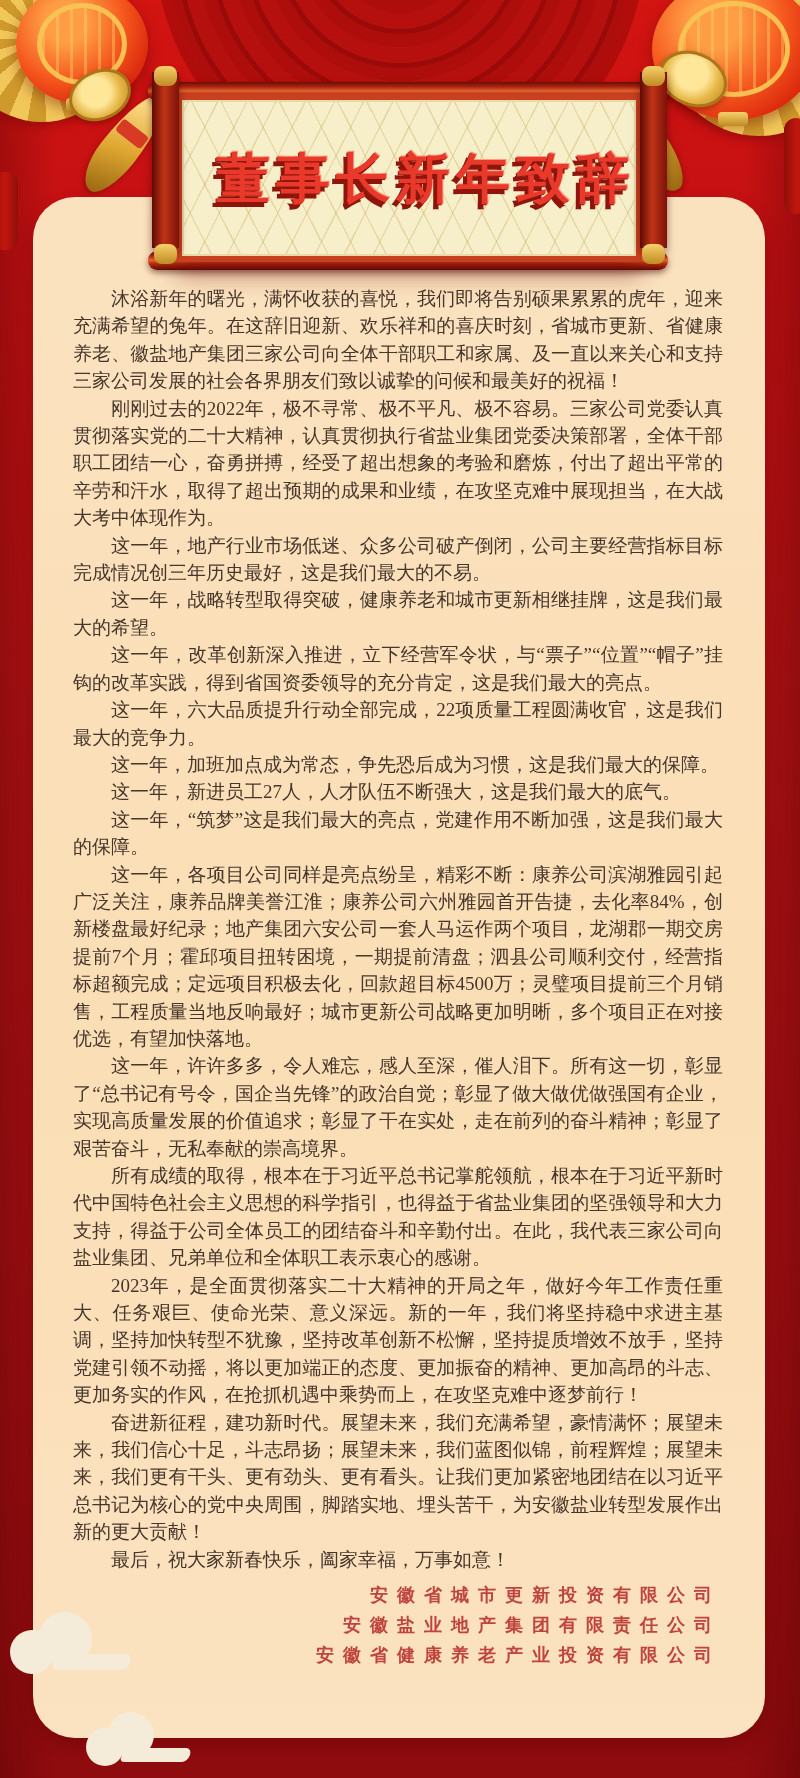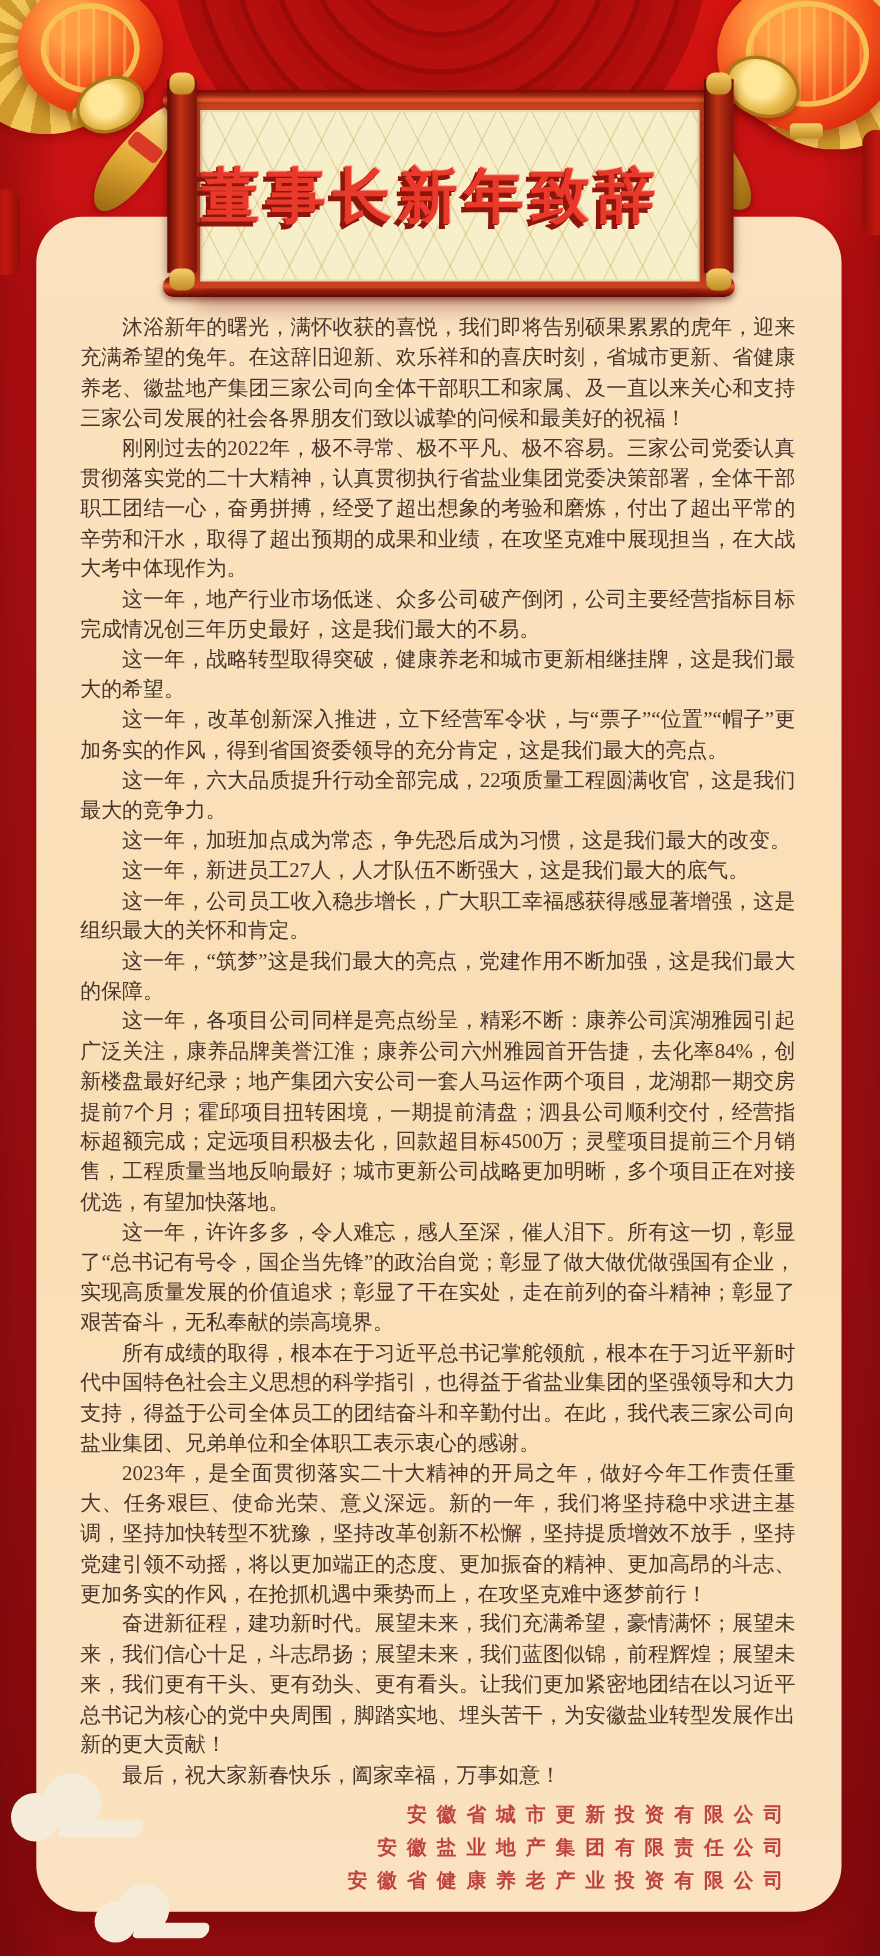--- a/index.html
+++ b/index.html
@@ -51,21 +51,21 @@
         background:linear-gradient(180deg,#6b0d05 0%,#a82612 25%,#e8652f 48%,#b02a10 68%,#5f0a04 100%);
         box-shadow:0 3px 6px rgba(60,0,0,.5);}
   .rod-top{top:82px;}
   .rod-bottom{top:251px;}
   .scroll-panel{position:absolute;left:176px;top:94px;width:454px;height:156px;
         border:6px solid #c8401f;border-radius:4px;
         background-color:#f7efca;
         background-image:repeating-linear-gradient(63deg,rgba(195,166,88,.30) 0 1.5px,rgba(0,0,0,0) 1.5px 26px),
                          repeating-linear-gradient(-63deg,rgba(195,166,88,.30) 0 1.5px,rgba(0,0,0,0) 1.5px 26px);
         box-shadow:0 14px 22px rgba(100,5,5,.40),inset 0 0 0 2px #e8d9a8;}
-  .scroll-title{width:100%;height:156px;line-height:156px;text-align:left;
+  .scroll-title{width:100%;height:156px;line-height:156px;text-align:right;
         font-family:"Liberation Sans","DejaVu Sans",sans-serif;font-weight:900;font-size:54px;letter-spacing:6px;
         color:#e8392a;text-shadow:-4px 5px 0 #8e150c,-1px 1px 0 #8e150c,1px -1px 0 #ff9a80;}
   .pole{position:absolute;top:72px;width:27px;height:176px;
         background:linear-gradient(90deg,#5f0a04 0%,#c03316 45%,#7c1208 100%);box-shadow:0 4px 8px rgba(60,0,0,.5);}
   .pole-left{left:152px;}
   .pole-right{left:640px;}
   .pole-cap{position:absolute;width:23px;height:20px;border-radius:8px;background:linear-gradient(180deg,#f7d06a,#c08b23);}
   .pcap-tl{left:154px;top:66px;} .pcap-bl{left:154px;top:244px;}
   .pcap-tr{left:642px;top:66px;} .pcap-br{left:642px;top:244px;}
 
@@ -116,25 +116,24 @@
   <div class="edge-knot edge-knot-left"></div>
   <div class="edge-knot edge-knot-right"></div>
 
   <div class="letter-panel">
     <div class="letter-body">
 
     <p>沐浴新年的曙光，满怀收获的喜悦，我们即将告别硕果累累的虎年，迎来充满希望的兔年。在这辞旧迎新、欢乐祥和的喜庆时刻，省城市更新、省健康养老、徽盐地产集团三家公司向全体干部职工和家属、及一直以来关心和支持三家公司发展的社会各界朋友们致以诚挚的问候和最美好的祝福！</p>
         <p>刚刚过去的2022年，极不寻常、极不平凡、极不容易。三家公司党委认真贯彻落实党的二十大精神，认真贯彻执行省盐业集团党委决策部署，全体干部职工团结一心，奋勇拼搏，经受了超出想象的考验和磨炼，付出了超出平常的辛劳和汗水，取得了超出预期的成果和业绩，在攻坚克难中展现担当，在大战大考中体现作为。</p>
         <p>这一年，地产行业市场低迷、众多公司破产倒闭，公司主要经营指标目标完成情况创三年历史最好，这是我们最大的不易。</p>
         <p>这一年，战略转型取得突破，健康养老和城市更新相继挂牌，这是我们最大的希望。</p>
-        <p>这一年，改革创新深入推进，立下经营军令状，与“票子”“位置”“帽子”更加务实的作风，得到省国资委领导的充分肯定，这是我们最大的亮点。</p>
+        <p>这一年，改革创新深入推进，立下经营军令状，与“票子”“位置”“帽子”挂钩的改革实践，得到省国资委领导的充分肯定，这是我们最大的亮点。</p>
         <p>这一年，六大品质提升行动全部完成，22项质量工程圆满收官，这是我们最大的竞争力。</p>
-        <p>这一年，加班加点成为常态，争先恐后成为习惯，这是我们最大的改变。</p>
+        <p>这一年，加班加点成为常态，争先恐后成为习惯，这是我们最大的保障。</p>
         <p>这一年，新进员工27人，人才队伍不断强大，这是我们最大的底气。</p>
-        <p>这一年，公司员工收入稳步增长，广大职工幸福感获得感显著增强，这是组织最大的关怀和肯定。</p>
         <p>这一年，“筑梦”这是我们最大的亮点，党建作用不断加强，这是我们最大的保障。</p>
         <p>这一年，各项目公司同样是亮点纷呈，精彩不断：康养公司滨湖雅园引起广泛关注，康养品牌美誉江淮；康养公司六州雅园首开告捷，去化率84%，创新楼盘最好纪录；地产集团六安公司一套人马运作两个项目，龙湖郡一期交房提前7个月；霍邱项目扭转困境，一期提前清盘；泗县公司顺利交付，经营指标超额完成；定远项目积极去化，回款超目标4500万；灵璧项目提前三个月销售，工程质量当地反响最好；城市更新公司战略更加明晰，多个项目正在对接优选，有望加快落地。</p>
         <p>这一年，许许多多，令人难忘，感人至深，催人泪下。所有这一切，彰显了“总书记有号令，国企当先锋”的政治自觉；彰显了做大做优做强国有企业，实现高质量发展的价值追求；彰显了干在实处，走在前列的奋斗精神；彰显了艰苦奋斗，无私奉献的崇高境界。</p>
         <p>所有成绩的取得，根本在于习近平总书记掌舵领航，根本在于习近平新时代中国特色社会主义思想的科学指引，也得益于省盐业集团的坚强领导和大力支持，得益于公司全体员工的团结奋斗和辛勤付出。在此，我代表三家公司向盐业集团、兄弟单位和全体职工表示衷心的感谢。</p>
         <p>2023年，是全面贯彻落实二十大精神的开局之年，做好今年工作责任重大、任务艰巨、使命光荣、意义深远。新的一年，我们将坚持稳中求进主基调，坚持加快转型不犹豫，坚持改革创新不松懈，坚持提质增效不放手，坚持党建引领不动摇，将以更加端正的态度、更加振奋的精神、更加高昂的斗志、更加务实的作风，在抢抓机遇中乘势而上，在攻坚克难中逐梦前行！</p>
         <p>奋进新征程，建功新时代。展望未来，我们充满希望，豪情满怀；展望未来，我们信心十足，斗志昂扬；展望未来，我们蓝图似锦，前程辉煌；展望未来，我们更有干头、更有劲头、更有看头。让我们更加紧密地团结在以习近平总书记为核心的党中央周围，脚踏实地、埋头苦干，为安徽盐业转型发展作出新的更大贡献！</p>
         <p>最后，祝大家新春快乐，阖家幸福，万事如意！</p>
       </div>
     <div class="signatures">
 

